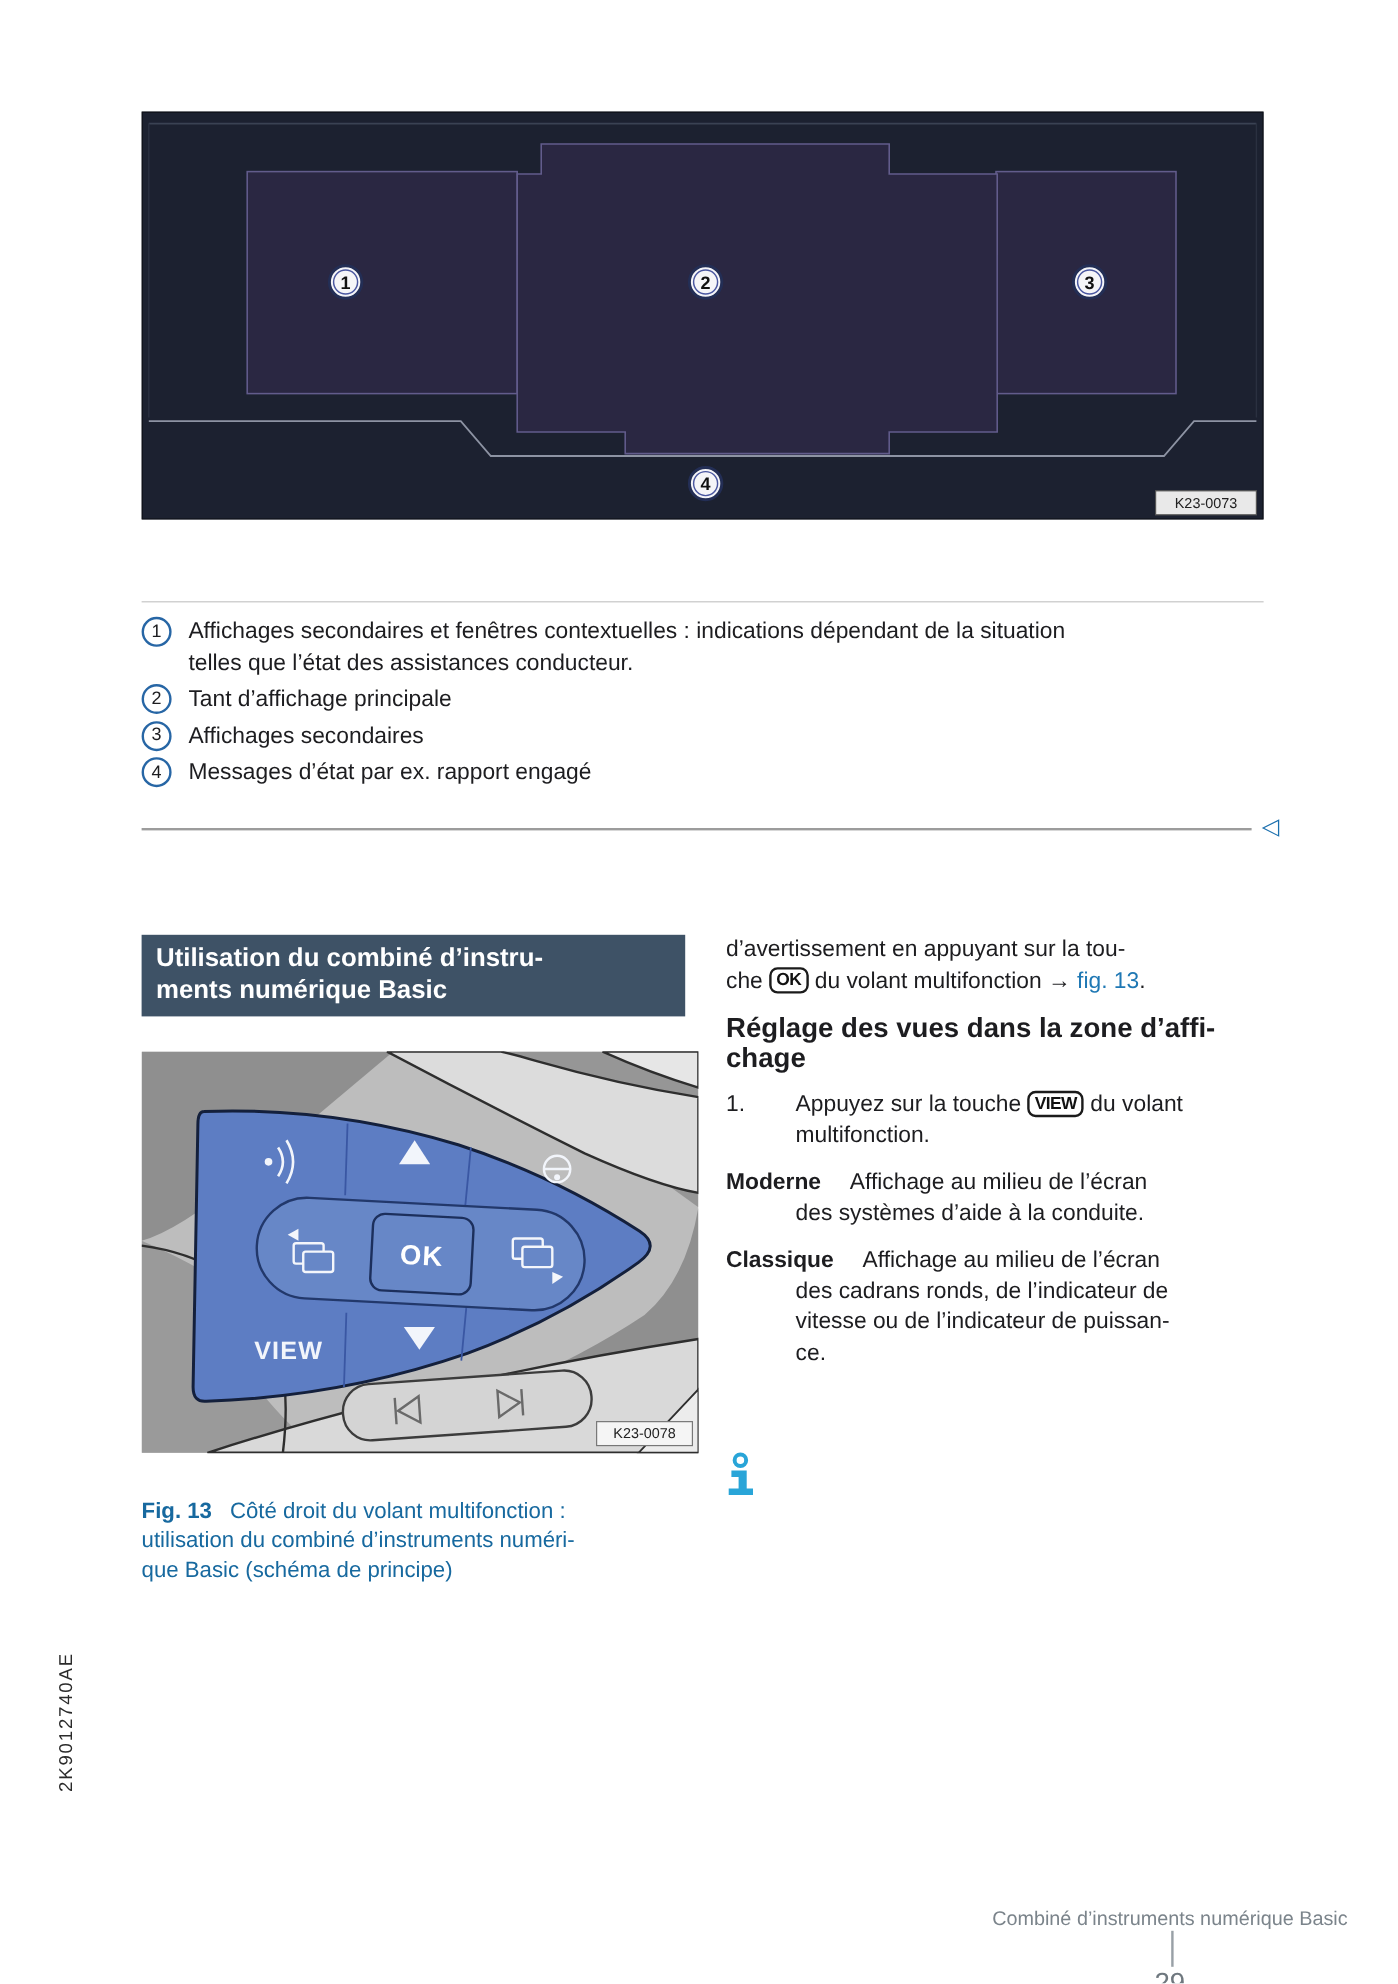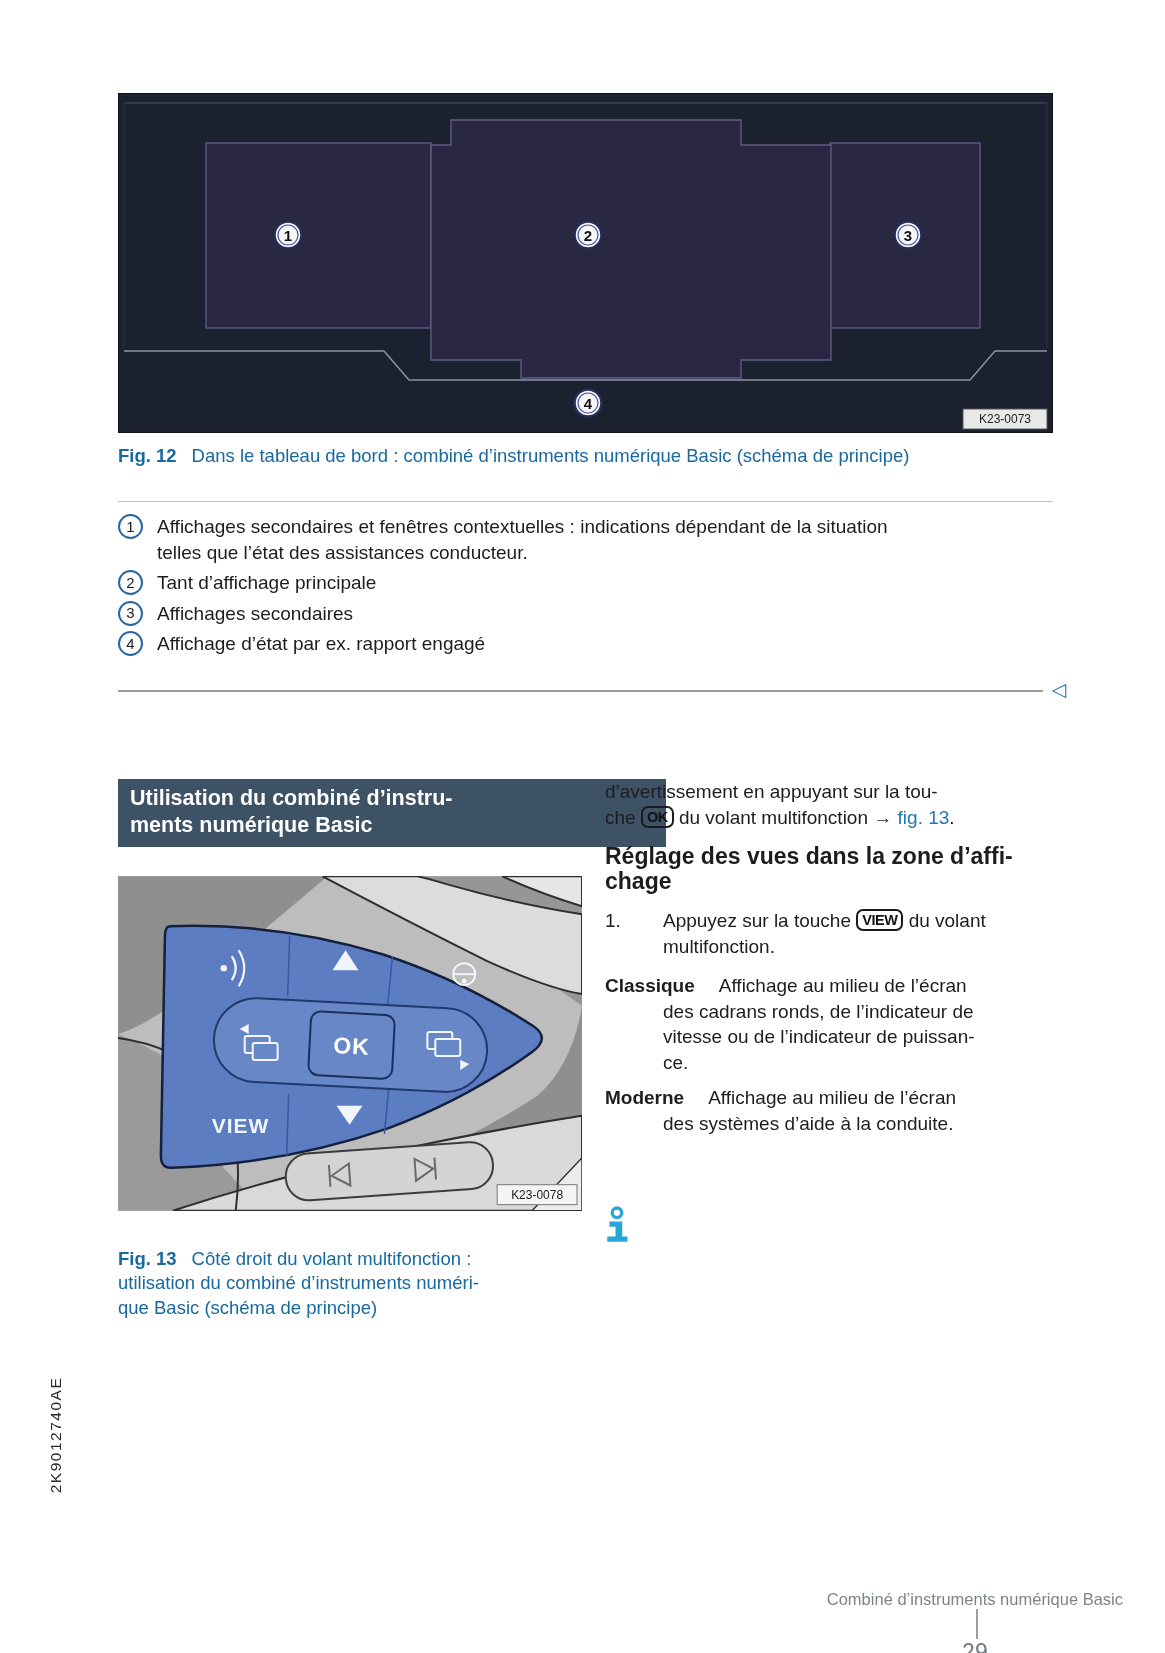--- a/index.html
+++ b/index.html
@@ -96,52 +96,49 @@
         <text x="470" y="315.5" text-anchor="middle" font-size="15" font-weight="bold" fill="#111">4</text>
       </g>
 
       <g>
         <rect x="845" y="316" width="84" height="20" fill="#e9e9e9" stroke="#555" stroke-width="1"></rect>
         <text x="887" y="330" text-anchor="middle" font-size="12" fill="#222">K23-0073</text>
       </g>
     </svg>
   </div>
 
-  <div class="abs figcap" style="left:118px;top:444px;width:940px;">
-    <span class="figlabel">Fig. 12</span><span>Dans le tableau de bord : combiné d’instruments numérique Basic (schéma de principe)</span>
-  </div>
 
   <div class="abs rule1" style="left:118px;top:501px;width:935px;"></div>
 
   <div class="abs body-text" style="left:118px;top:514px;width:940px;">
     <div class="legend-item">
       <span class="legend-num">1</span>
       <div class="pre">Affichages secondaires et fenêtres contextuelles : indications dépendant de la situation
 telles que l’état des assistances conducteur.</div>
     </div>
     <div class="legend-item">
       <span class="legend-num">2</span>
       <div class="pre">Tant d’affichage principale</div>
     </div>
     <div class="legend-item">
       <span class="legend-num">3</span>
       <div class="pre">Affichages secondaires</div>
     </div>
     <div class="legend-item">
       <span class="legend-num">4</span>
-      <div class="pre">Affichage d’état par ex. rapport engagé</div>
+      <div class="pre">Messages d’état par ex. rapport engagé</div>
     </div>
   </div>
 
   <div class="abs rule-end" style="left:118px;top:681px;width:948px;">
     <div class="line"></div>
     <span class="tri">◁</span>
   </div>
 
-  <div class="abs section-head" style="left:118px;top:779px;width:548px;">
+  <div class="abs section-head" style="left:118px;top:779px;width:453px;">
     <span class="pre">Utilisation du combiné d’instru-
 ments numérique Basic</span>
   </div>
 
   <div class="abs" style="left:118px;top:876px;width:464px;height:335px;">
     <svg width="464" height="335" viewBox="0 0 465 335">
       <rect width="465" height="335" fill="#bdbdbd"></rect>
 
       <path d="M0,0 H210 L85,105 Q30,150 0,158 Z" fill="#8f8f8f"></path>
       <path d="M0,158 V335 H150 Q60,260 70,195 Q40,175 0,158 Z" fill="#9a9a9a"></path>
@@ -231,27 +228,27 @@
       <div class="subhead pre">Réglage des vues dans la zone d’affi-
 chage</div>
     </div>
 
     <div class="step">
       <div class="step-num">1.</div>
       <div class="pre"><span>Appuyez sur la touche </span><span class="keycap">VIEW</span><span> du volant
 multifonction.</span></div>
     </div>
 
+    <div class="hang pre"><span class="term">Moderne</span><span>Affichage au milieu de l’écran
+des systèmes d’aide à la conduite.</span></div>
+
     <div class="hang pre" style="margin-bottom:10px;"><span class="term">Classique</span><span>Affichage au milieu de l’écran
 des cadrans ronds, de l’indicateur de
 vitesse ou de l’indicateur de puissan-
 ce.</span></div>
-
-    <div class="hang pre"><span class="term">Moderne</span><span>Affichage au milieu de l’écran
-des systèmes d’aide à la conduite.</span></div>
 
     <div class="note pre" style="margin-top:18px;">
       <span class="note-icon">
         <svg width="30" height="42" viewBox="0 0 20 27">
           <circle cx="8" cy="4.7" r="3.2" fill="none" stroke="#29a5d8" stroke-width="2.2"></circle>
           <path d="M3,10.5 H11.5 V20.5 H15 V24 H1.5 V20.5 H7 V14 H3 Z" fill="#29a5d8"></path>
         </svg>
       </span>
     </div>
 

